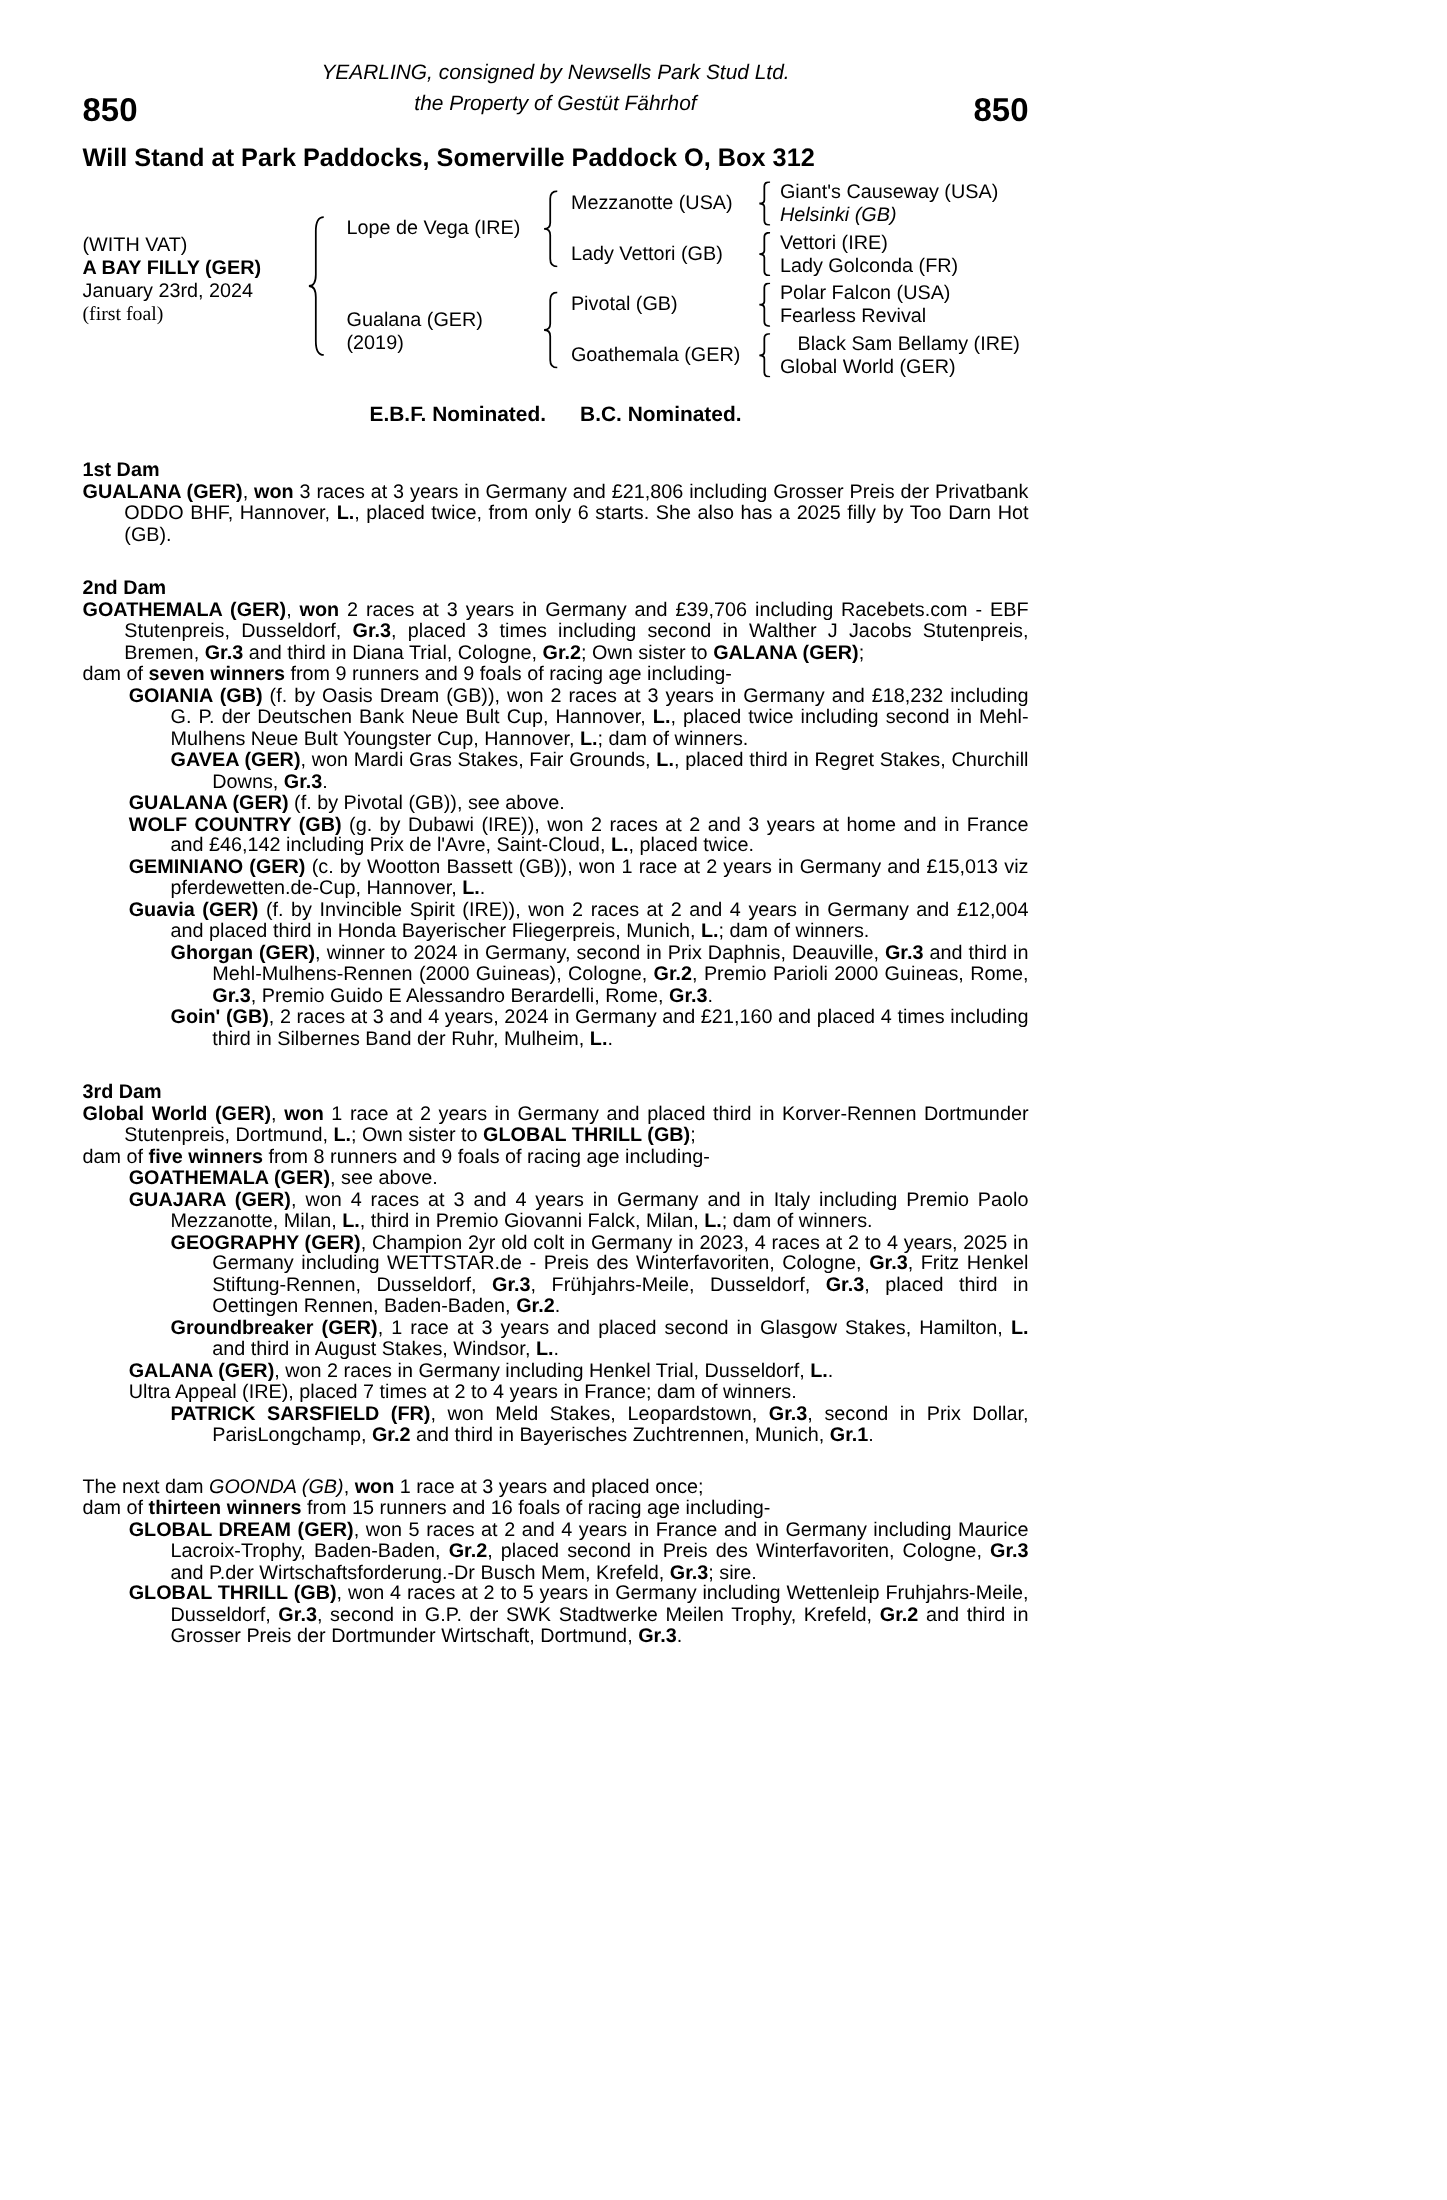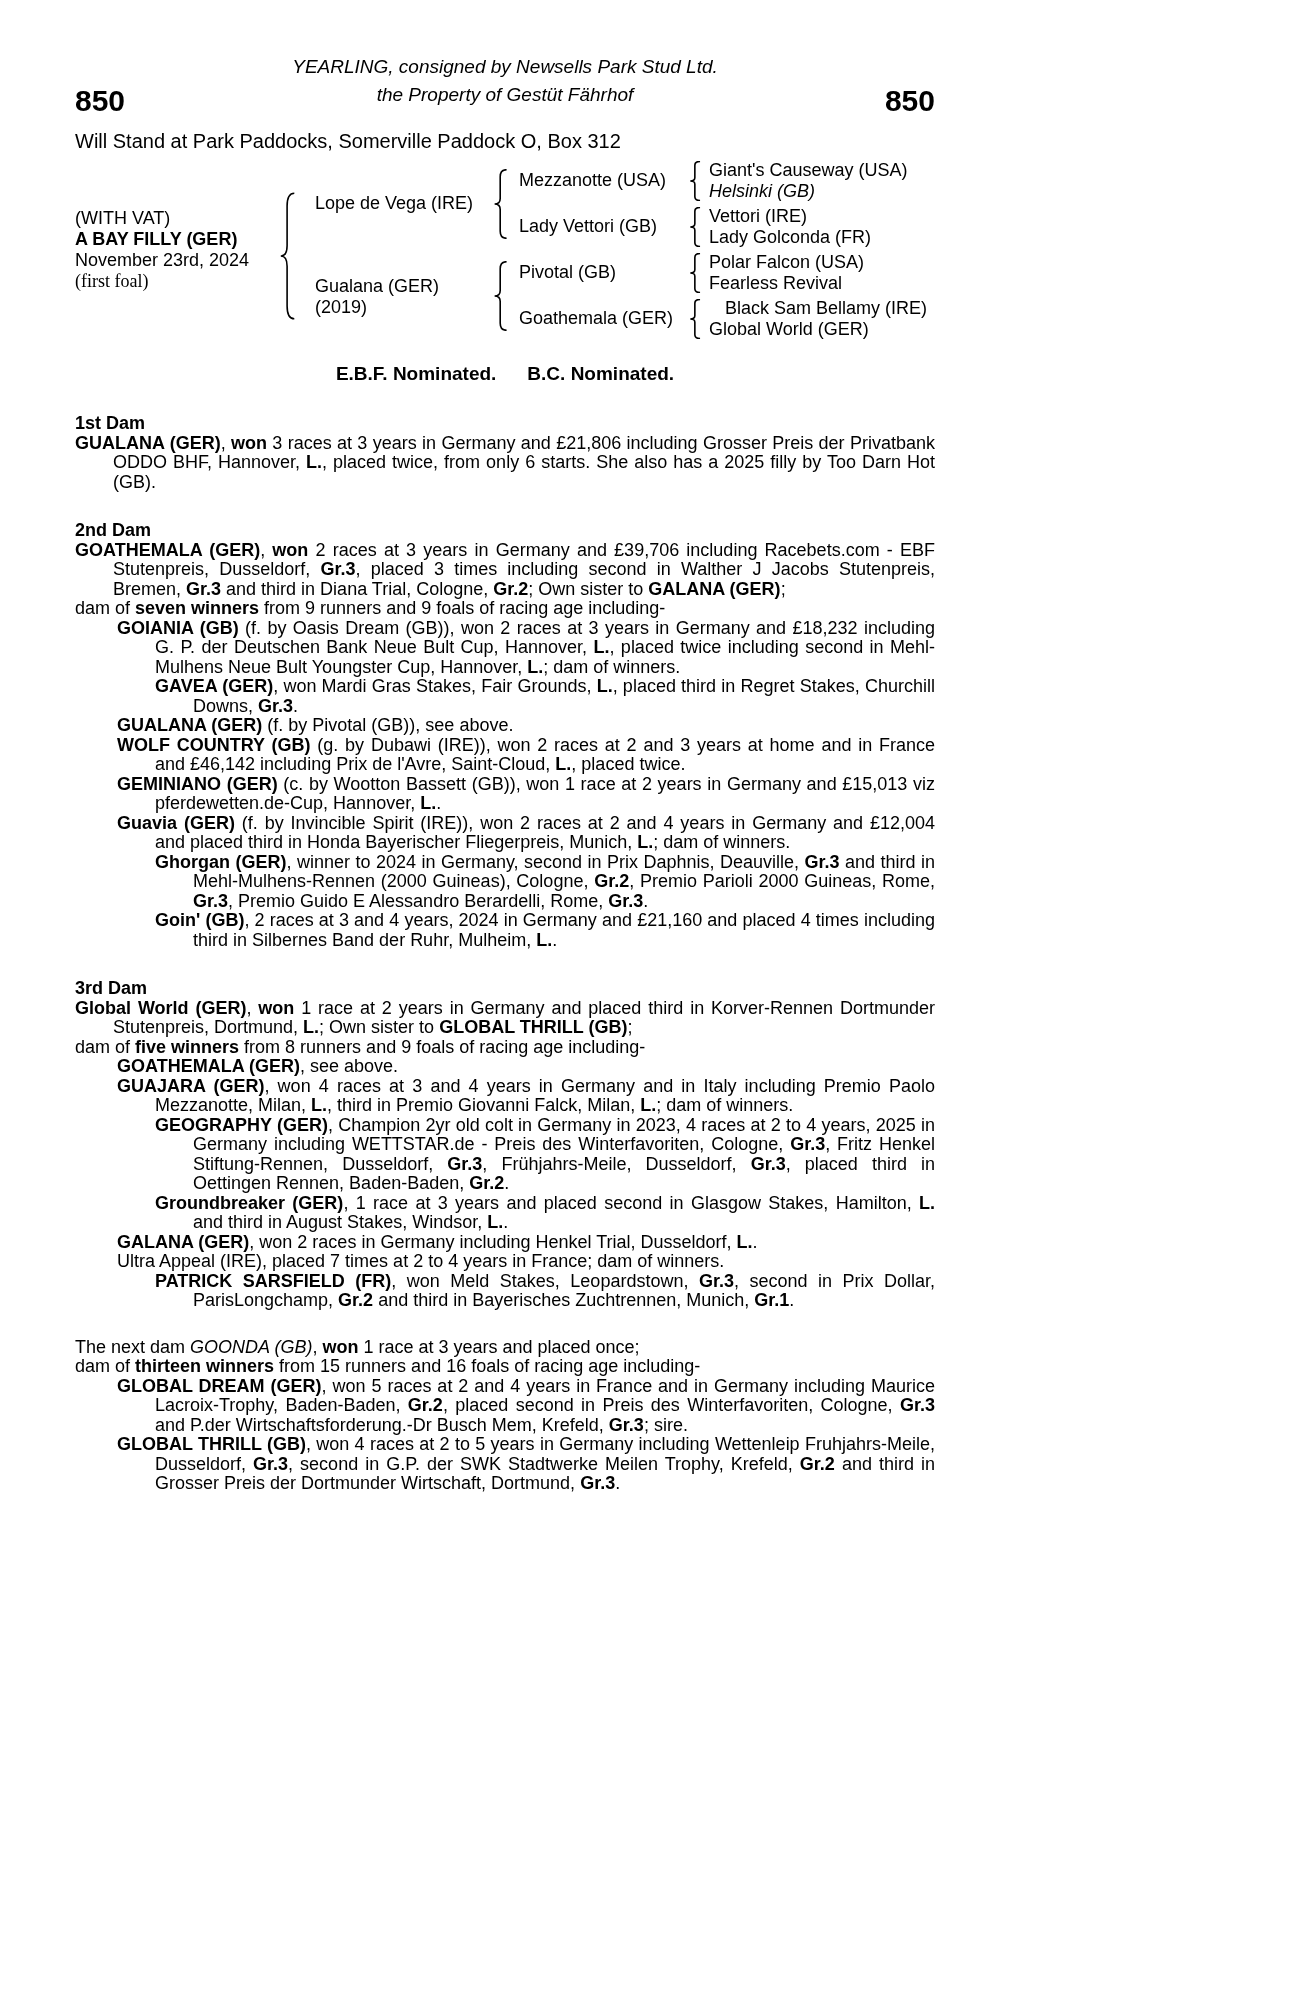--- a/index.html
+++ b/index.html
@@ -8,21 +8,21 @@
     width:1315px; height:2000px; position:relative;
     color:#000; font-family:"Liberation Sans", sans-serif; font-size:18px;
   }
   .content { position:absolute; left:75px; top:56px; width:860px; }
 
   .consigned-line { text-align:center; font-style:italic; font-size:19px; }
   .lot-row { display:flex; align-items:flex-start; margin-top:6px; }
   .lot-number { font-weight:bold; font-size:30px; width:130px; }
   .lot-number.right { text-align:right; }
   .property-line { flex:1; text-align:center; font-style:italic; font-size:19px; }
-  .stand-line { font-weight:normal; font-size:20px; margin-top:12px; }
+  .stand-line { font-weight:bold; font-size:23px; margin-top:12px; }
 
   .tree { position:relative; height:190px; margin-top:8px; font-size:18px; }
   .tree .node { position:absolute; white-space:nowrap; line-height:19px; }
   .bold { font-weight:bold; }
 
   .brace { position:absolute; }
   .brace svg { width:100%; height:100%; display:block; }
 
   .nominations { display:flex; justify-content:center; gap:31px; font-weight:bold; font-size:19px; margin-top:12px; }
 
@@ -50,21 +50,21 @@
     <div class="property-line">the Property of Gestüt Fährhof</div>
     <div class="lot-number right">850</div>
   </div>
 
   <div class="stand-line">Will Stand at Park Paddocks, Somerville Paddock O, Box 312</div>
 
   <div class="tree">
 
     <div class="node" style="left:0; top:48;  left:0px; top:48px;">(WITH VAT)</div>
     <div class="node bold" style="left:0px; top:69px;">A BAY FILLY (GER)</div>
-    <div class="node" style="left:0px; top:90px;">November 23rd, 2024</div>
+    <div class="node" style="left:0px; top:90px;">January 23rd, 2024</div>
     <div class="node" style="left:0px; top:111px;font-family:Liberation Serif, serif;">(first foal)</div>
 
     <div class="brace" style="left:204px; top:31px; width:18px; height:128px;">
       <svg viewBox="0 0 20 100" preserveAspectRatio="none">
           <path d="M17,1 Q9,1 9,11 L9,42 Q9,50 2,50 Q9,50 9,58 L9,89 Q9,99 17,99" fill="none" stroke="#000" stroke-width="1.6" vector-effect="non-scaling-stroke"></path>
         </svg>
     </div>
 
     <div class="node" style="left:240px; top:33px;">Lope de Vega (IRE)</div>
     <div class="node" style="left:240px; top:116px;">Gualana (GER)</div>

